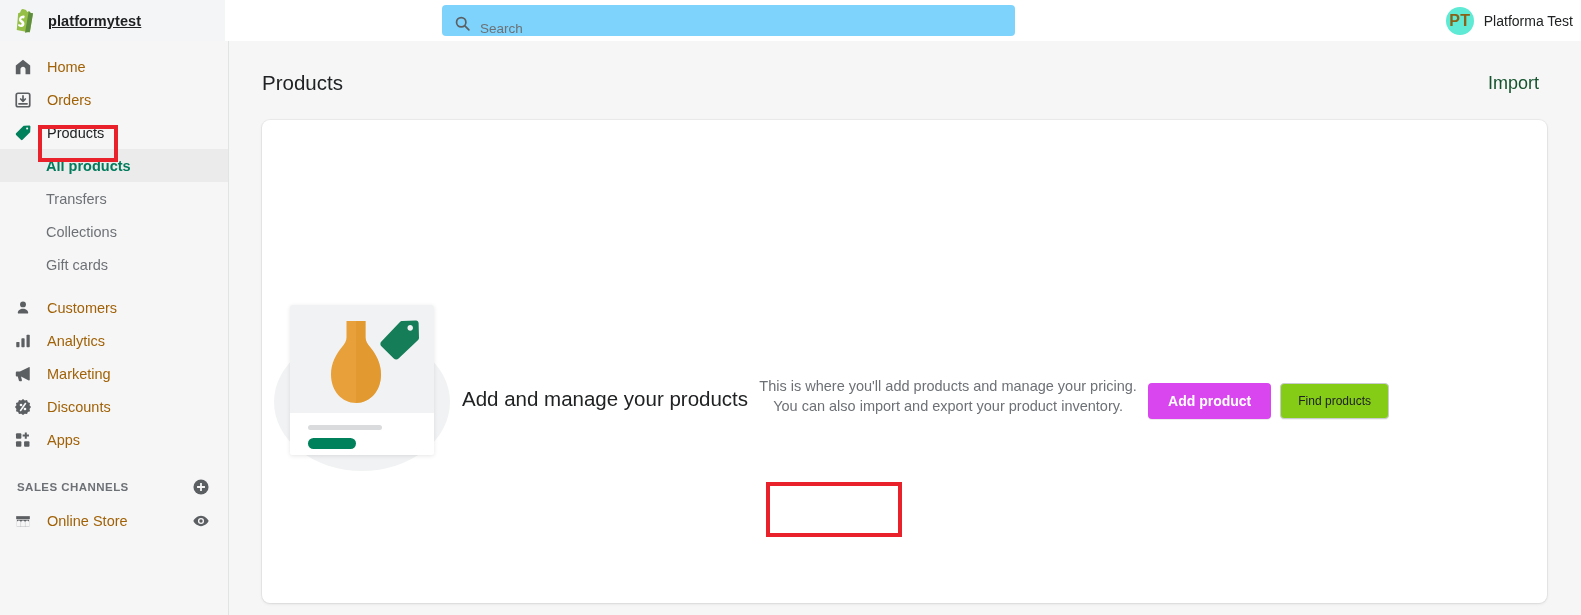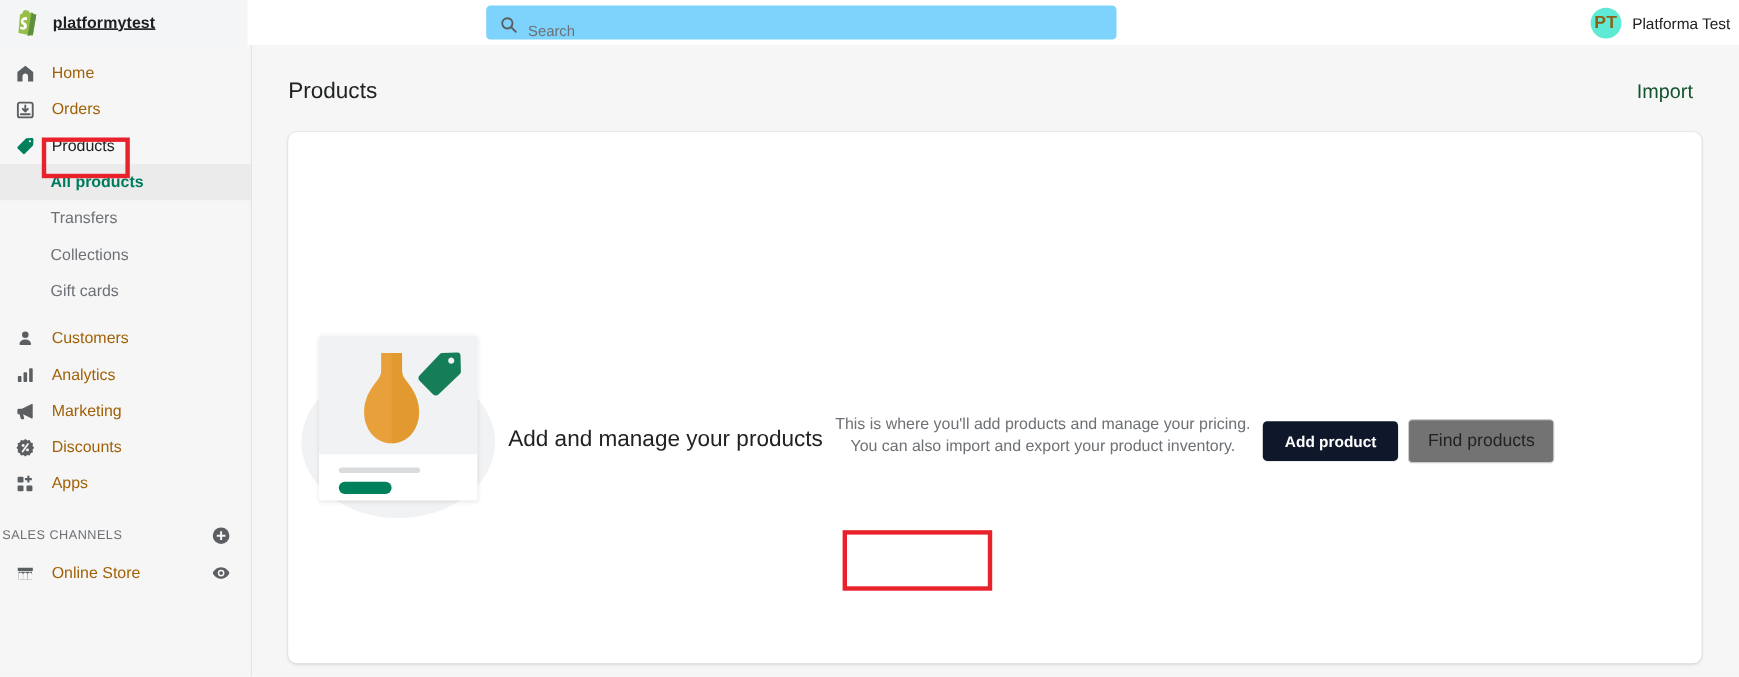--- a/index.html
+++ b/index.html
@@ -80,22 +80,23 @@
     display: flex; align-items: center;
     height: 33px; padding-left: 46px;
     font-size: 14.5px; color: #6d7175; cursor: pointer;
   }
   .subnav-item.selected {
     background: #ebebeb; color: #007b5c; font-weight: bold;
   }
   .nav-gap { height: 10px; }
   .section-head {
     display: flex; align-items: center; justify-content: space-between;
-    height: 34px; padding: 0 18px 0 2px;
+    height: 34px; padding: 0 18px 0 17px;
     margin-top: 14px;
+    font-weight: bold;
   }
   .section-title {
     font-size: 11.5px; color: #6d7175; letter-spacing: .45px;
   }
   .section-action { width: 18px; height: 18px; color: #5c5f62; cursor: pointer; }
   .chan-eye { width: 18px; height: 18px; color: #5c5f62; margin-left: auto; margin-right: 18px; }
 
   
   .main {
     position: absolute; top: 41px; left: 230px;
@@ -154,30 +155,30 @@
   }
   .empty-desc {
     margin-top: 16px; width: 400px; text-align: center;
     font-size: 14.5px; line-height: 20px; color: #6d7175;
   }
   .btn-row {
     margin-top: 26px; display: flex; align-items: center; gap: 9px;
     position: relative;
   }
   .btn-primary {
-    background: #0f172a; color: #ffffff;
+    background: #d946ef; color: #ffffff;
     border: none; border-radius: 4px;
     padding: 10px 20px; font-size: 14px; font-weight: bold;
     font-family: "Liberation Sans", sans-serif;
     cursor: pointer; box-shadow: 0 1px 0 rgba(0,0,0,.08);
   }
   .btn-secondary {
-    background: #737373; color: #202223;
+    background: #84cc16; color: #202223;
     border: 1px solid #c9cccf; border-radius: 4px;
-    padding: 10px 17px; font-size: 16px;
+    padding: 10px 17px; font-size: 12px;
     font-family: "Liberation Sans", sans-serif;
     cursor: pointer; box-shadow: 0 1px 0 rgba(0,0,0,.05);
   }
 
   
   .annot {
     position: absolute; border: 4px solid #e8212b;
     background: transparent; pointer-events: none; z-index: 40;
   }
   #annot-products { left: 38px; top: 125px; width: 80px; height: 37px; }

